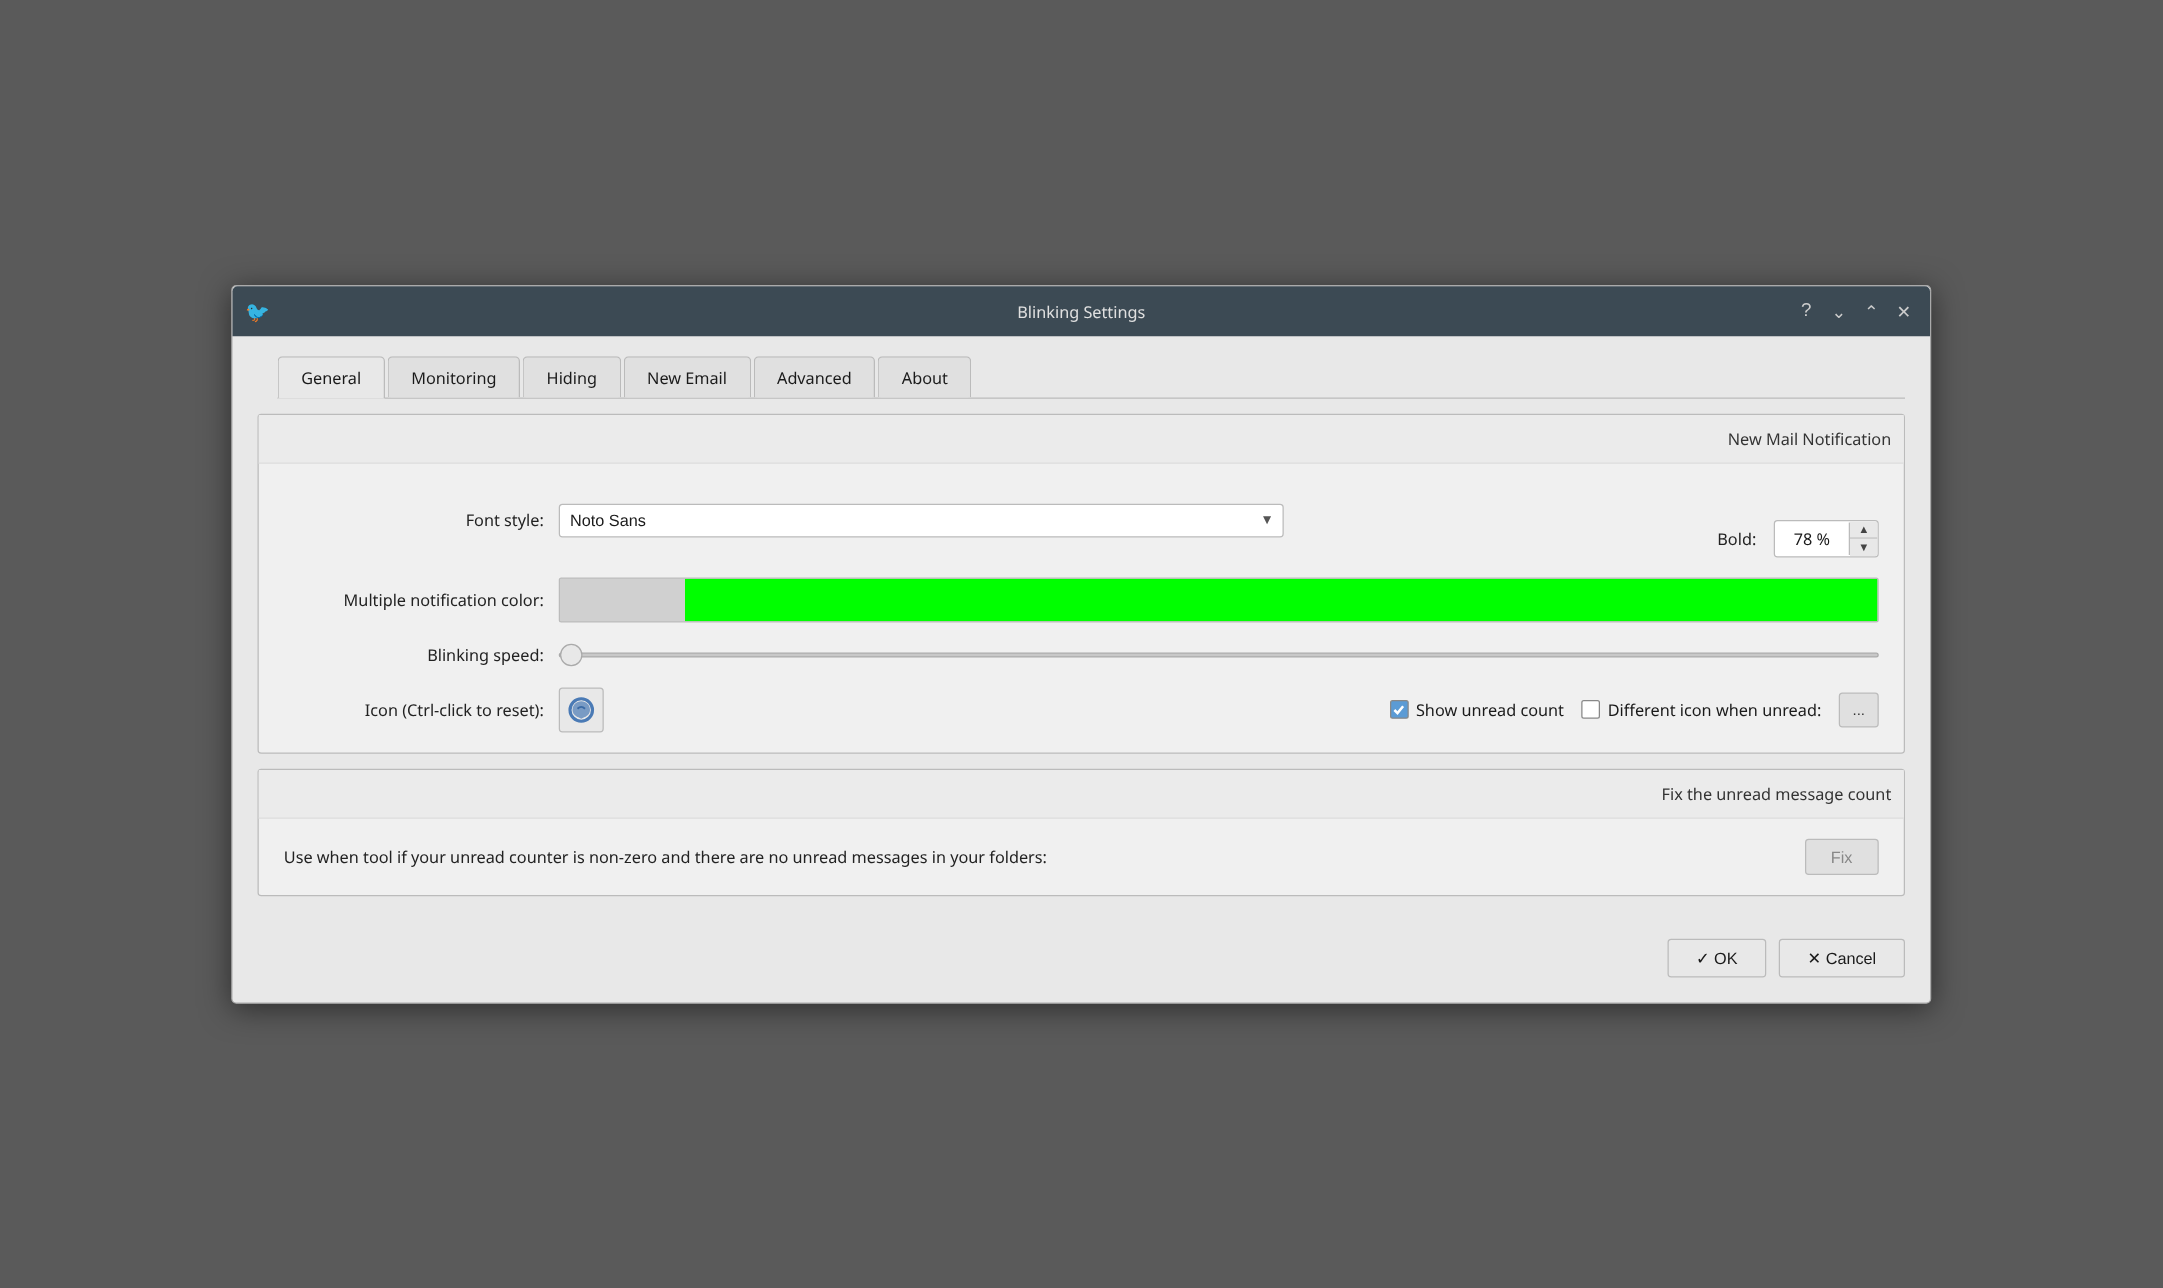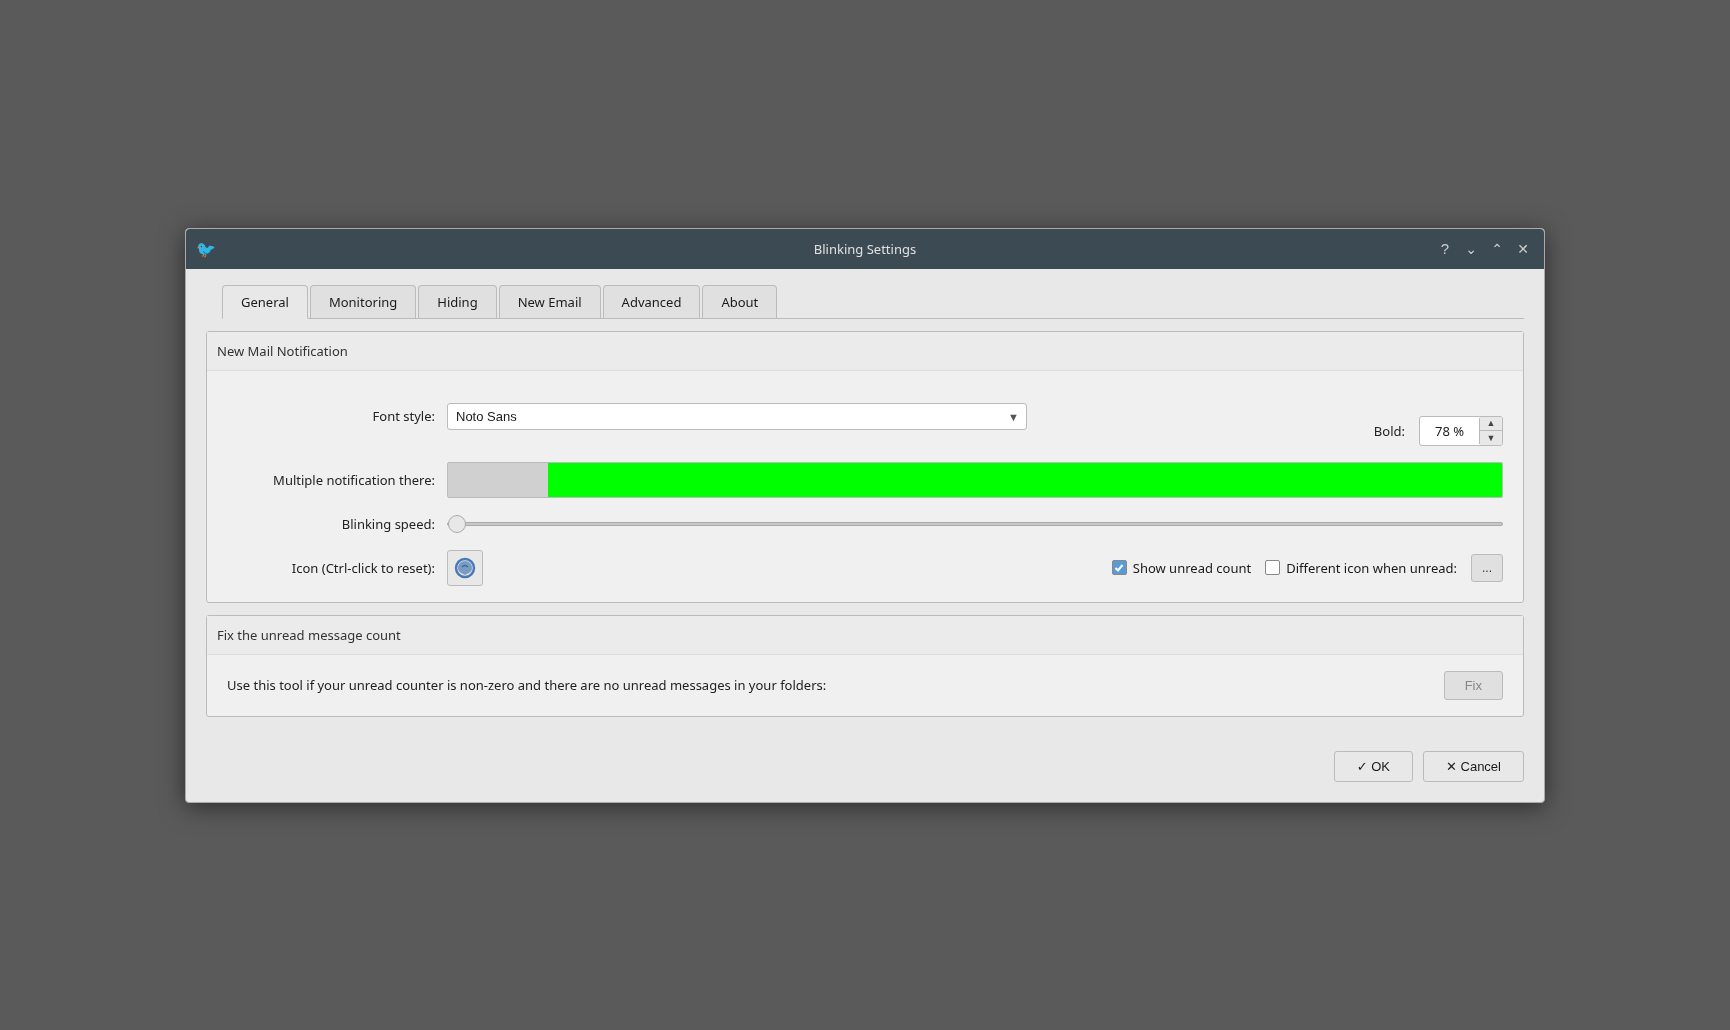--- a/index.html
+++ b/index.html
@@ -109,21 +109,21 @@
 
     
     .panel {
       border: 1px solid #bbb;
       border-radius: 3px;
       background: #f0f0f0;
       padding: 0;
     }
 
     .panel-title {
-      text-align: left;
+      text-align: right;
       padding: 10px;
       font-size: 13px;
       color: #333;
       border-bottom: 1px solid #ddd;
       background: #ebebeb;
     }
 
     .panel-body {
       padding: 16px 20px;
     }
@@ -488,21 +488,21 @@
               <span class="spinbox-value">78 %</span>
               <div class="spinbox-buttons">
                 <button class="spinbox-btn">▲</button>
                 <button class="spinbox-btn">▼</button>
               </div>
             </div>
           </div>
         </div>
 
         <div class="color-row">
-          <span class="form-label">Multiple notification there:</span>
+          <span class="form-label">Multiple notification color:</span>
           <div class="color-preview-container">
             <div class="color-preview-left"></div>
             <div class="color-preview-green"></div>
           </div>
         </div>
 
         <div class="slider-row">
           <span class="form-label">Blinking speed:</span>
           <input type="range" min="0" max="100" value="0" style="flex: 1 1 0%; margin-left: 0px;">
         </div>
@@ -535,21 +535,21 @@
             <button class="ellipsis-btn">...</button>
           </div>
         </div>
 
       </div>
     </div>
 
     <div class="panel">
       <div class="panel-title">Fix the unread message count</div>
       <div class="fix-panel-body">
-        <span class="fix-text">Use this tool if your unread counter is non-zero and there are no unread messages in your folders:</span>
+        <span class="fix-text">Use when tool if your unread counter is non-zero and there are no unread messages in your folders:</span>
         <button class="fix-btn">Fix</button>
       </div>
     </div>
 
     <div style="flex:1"></div>
 
     <div class="bottom-bar">
       <button class="ok-btn">✓ OK</button>
       <button class="cancel-btn">✕ Cancel</button>
     </div>

